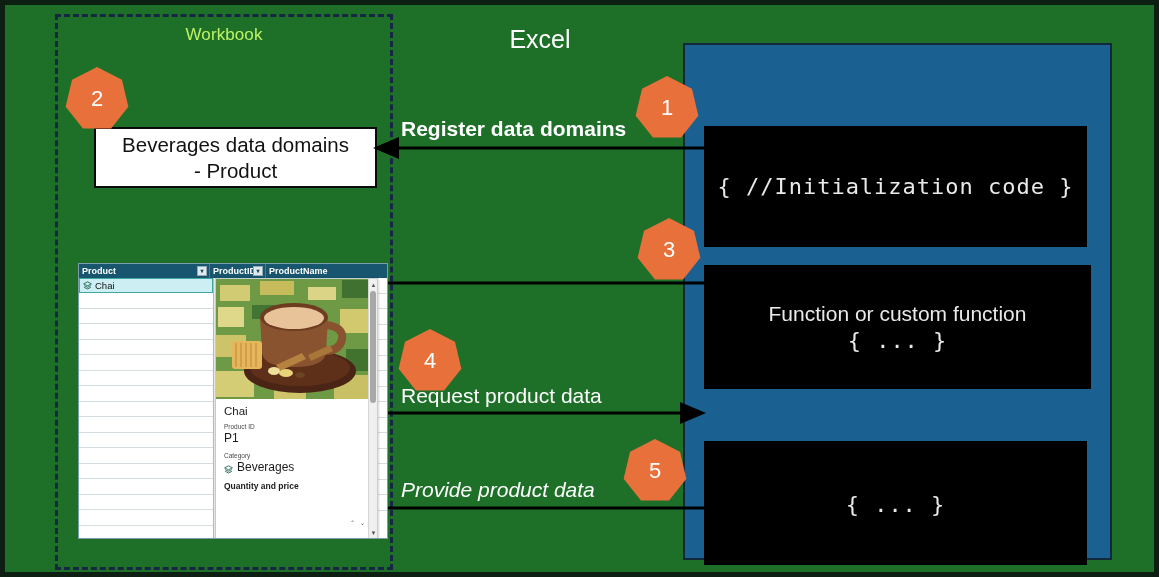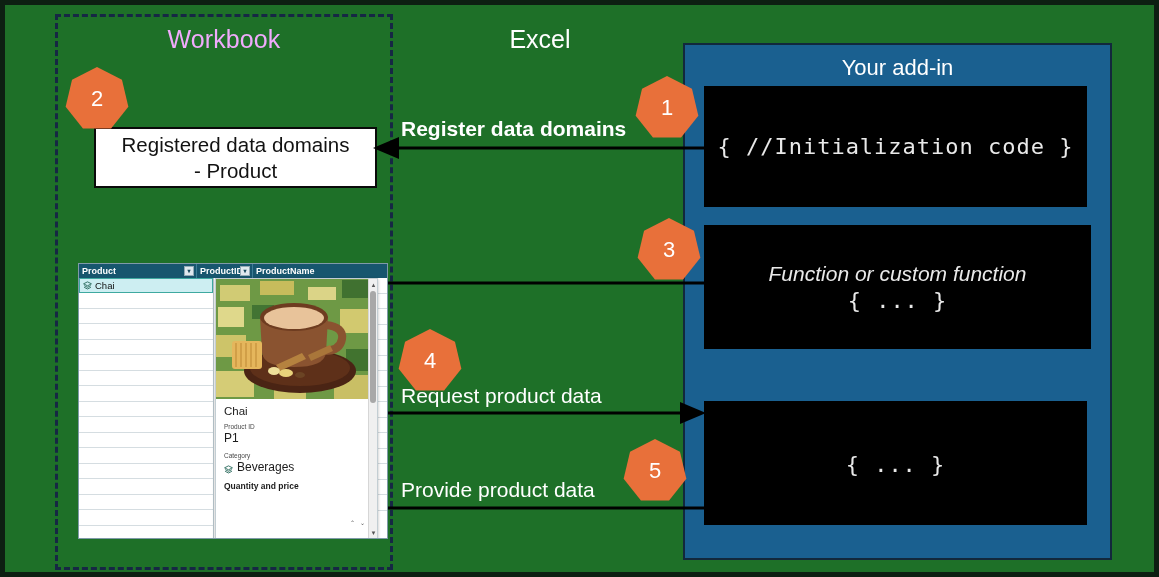--- a/index.html
+++ b/index.html
@@ -28,22 +28,22 @@
     height: 556px;
     border: 3px dashed #162744;
     box-sizing: border-box;
   }
   #workbook-label {
     position: absolute;
     left: 50px;
     top: 20px;
     width: 338px;
     text-align: center;
-    color: #f0abfc;
-    font-size: 25px;
+    color: #bef264;
+    font-size: 17px;
     letter-spacing: .1px;
   }
   #excel-label {
     position: absolute;
     left: 420px;
     top: 20px;
     width: 230px;
     text-align: center;
     color: #ffffff;
     font-size: 25px;
@@ -92,30 +92,31 @@
   .code-box {
     position: absolute;
     background: #000000;
     color: #e9e9e9;
     display: flex;
     flex-direction: column;
     align-items: center;
     justify-content: center;
     text-align: center;
     box-sizing: border-box;
+    margin-top: 40px;
   }
   .code-mono {
     font-family: "DejaVu Sans Mono", "Liberation Mono", monospace;
     letter-spacing: 1px;
   }
   #code-box-1 { left: 699px; top: 81px;  width: 383px; height: 121px; }
   #code-box-2 { left: 699px; top: 220px; width: 387px; height: 124px; }
   #code-box-3 { left: 699px; top: 396px; width: 383px; height: 124px; }
   #code-box-1 .code-mono { font-size: 22px; }
-  #code-box-2 .label-line { font-size: 21px; font-style: italic; }
+  #code-box-2 .label-line { font-size: 21px; }
   #code-box-2 .code-mono  { font-size: 22px; margin-top: 2px; }
   #code-box-3 .label-line { font-size: 21px; }
   #code-box-3 .code-mono  { font-size: 22px; margin-top: 2px; }
 
   
   .arrow-svg {
     position: absolute;
     overflow: visible;
   }
 
@@ -142,21 +143,21 @@
   
   .flow-label {
     position: absolute;
     color: #ffffff;
     font-size: 21px;
     line-height: 27px;
   }
   #label-1 { left: 396px; top: 110px; width: 246px; font-weight: bold; }
   #label-3 { left: 400px; top: 220px; width: 240px; }
   #label-4 { left: 396px; top: 377px; width: 250px; }
-  #label-5 { left: 396px; top: 471px; width: 250px; }
+  #label-5 { left: 396px; top: 471px; width: 250px; font-style: italic; }
 
   
   #sheet {
     position: absolute;
     left: 73px;
     top: 258px;
     width: 310px;
     height: 276px;
     background: #ffffff;
     border: 1px solid #7f9aa8;
@@ -177,21 +178,21 @@
   .hdr-cell {
     display: flex;
     align-items: center;
     height: 100%;
     padding-left: 3px;
     box-sizing: border-box;
     position: relative;
     white-space: nowrap;
     overflow: hidden;
   }
-  #hdr-product    { width: 118px; border-right: 1px solid #3d7d96; }
+  #hdr-product    { width: 131px; border-right: 1px solid #3d7d96; }
   #hdr-productid  { width: 56px;  border-right: 1px solid #3d7d96; }
   #hdr-productname{ width: 117px; }
   .filter-btn {
     position: absolute;
     right: 2px;
     top: 2px;
     width: 10px;
     height: 10px;
     background: #dfe9ee;
     border: 1px solid #94aab5;
@@ -345,35 +346,34 @@
 </head>
 <body>
 
 <div id="canvas">
 
   <div id="workbook-region"></div>
   <div id="workbook-label">Workbook</div>
   <div id="excel-label">Excel</div>
 
   <div id="addin-panel"></div>
-  <div id="addin-title">Your add-in</div>
 
   <div class="code-box" id="code-box-1">
     <div class="code-mono">{ //Initialization code }</div>
   </div>
   <div class="code-box" id="code-box-2">
     <div class="label-line">Function or custom function</div>
     <div class="code-mono">{ ... }</div>
   </div>
   <div class="code-box" id="code-box-3">
     <div class="code-mono">{ ... }</div>
   </div>
 
   <div id="registered-box">
-    <div>Registered data domains</div>
+    <div>Beverages data domains</div>
     <div>- Product</div>
   </div>
 
   <svg class="arrow-svg" style="left:0; top:0; width:1159px; height:577px;">
 
     <line x1="700" y1="143" x2="388" y2="143" stroke="#000000" stroke-width="3"></line>
     <polygon points="368,143 394,132 394,154" fill="#000000"></polygon>
 
     <line x1="700" y1="278" x2="140" y2="278" stroke="#000000" stroke-width="3"></line>
     <polygon points="116,278 146,266 146,290" fill="#000000"></polygon>

